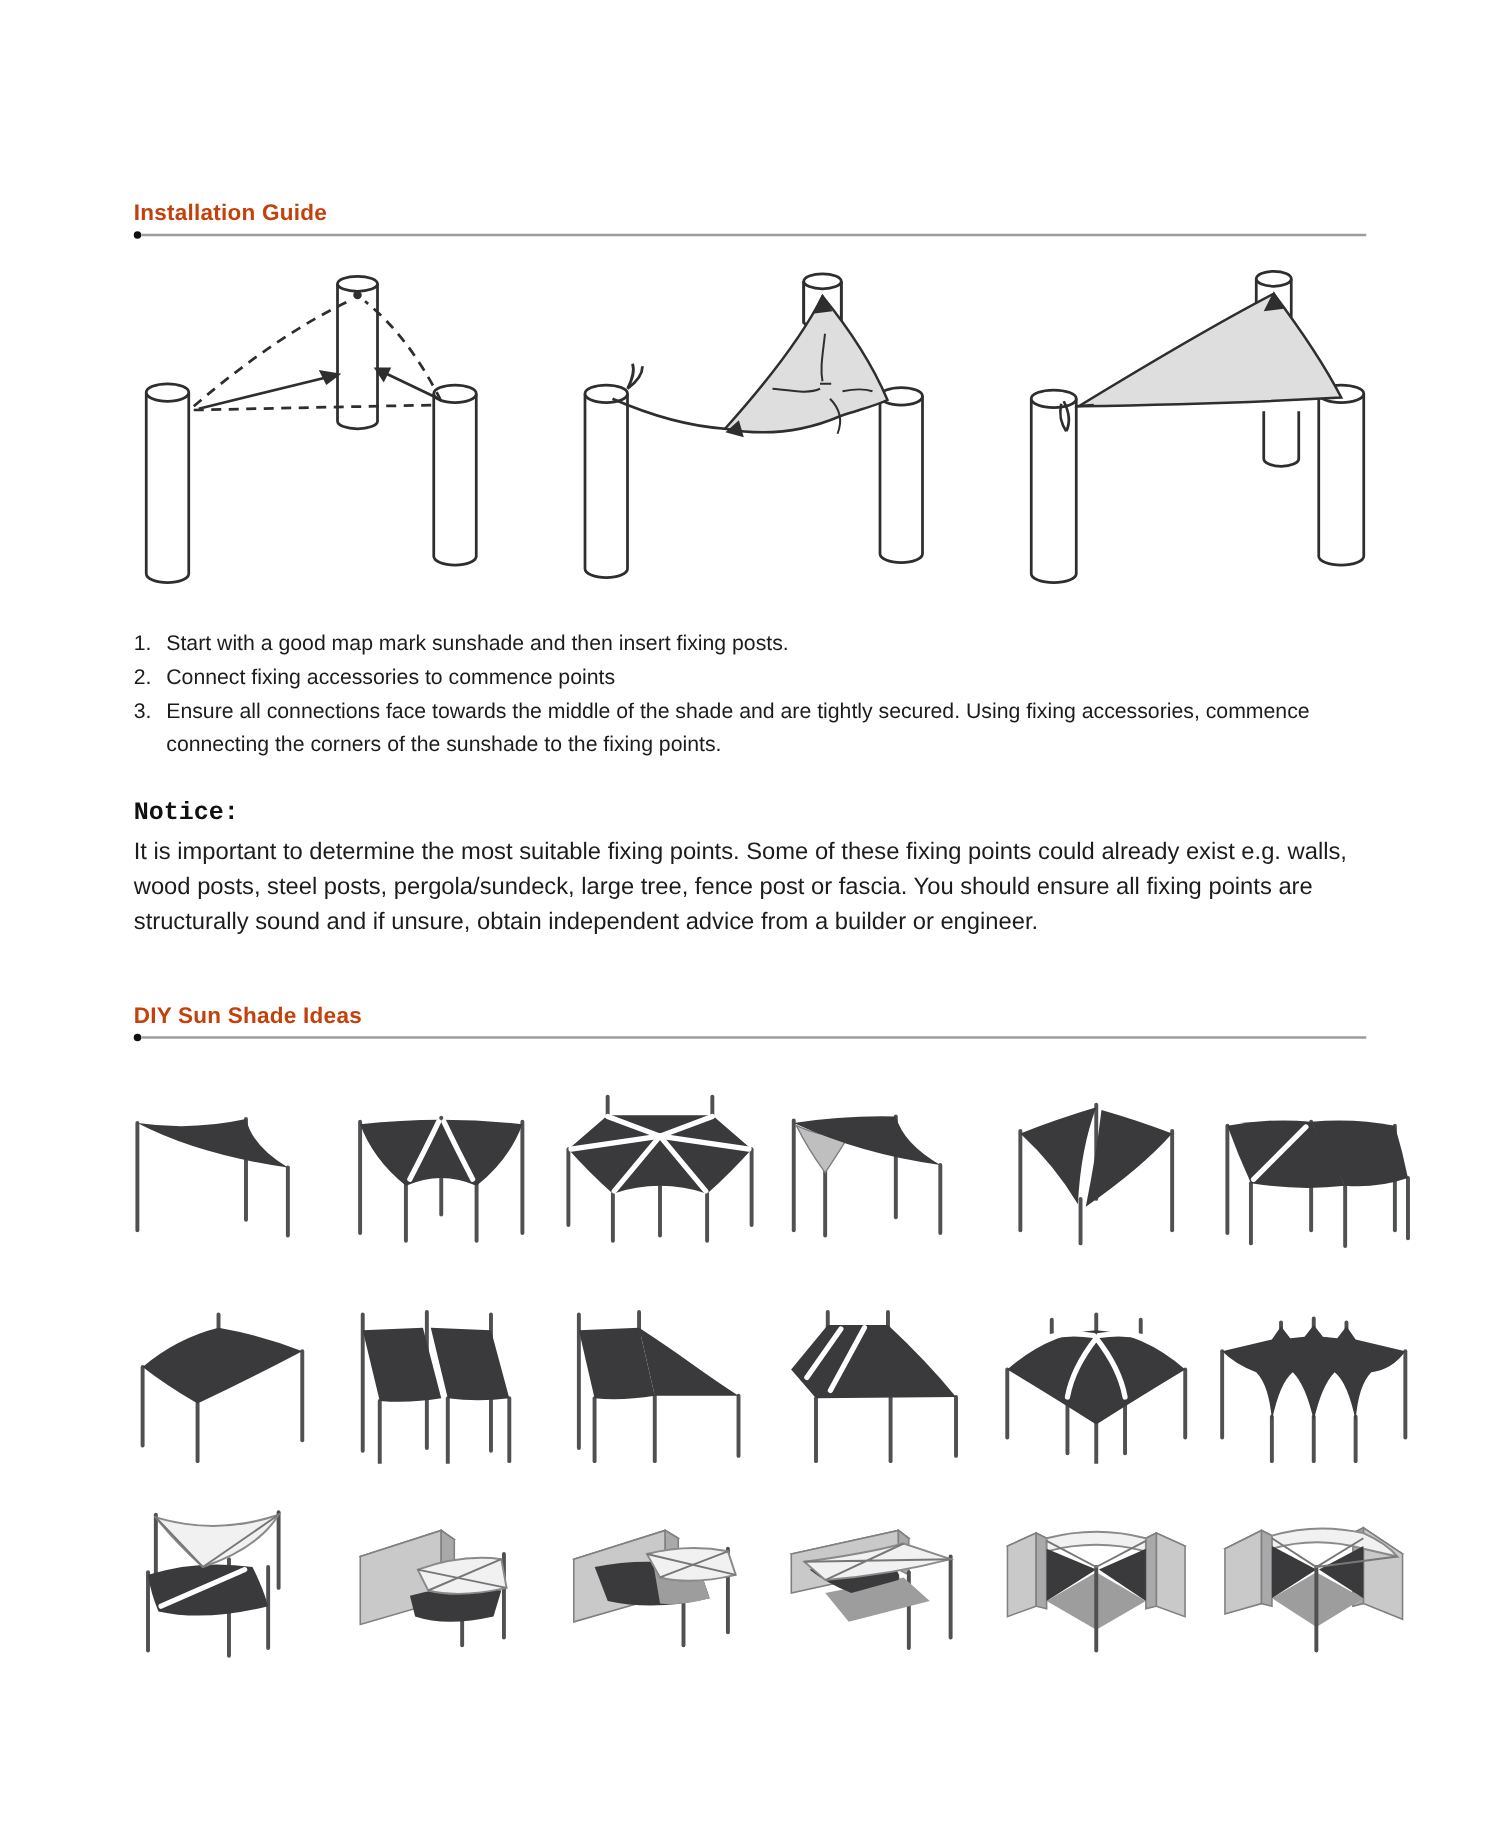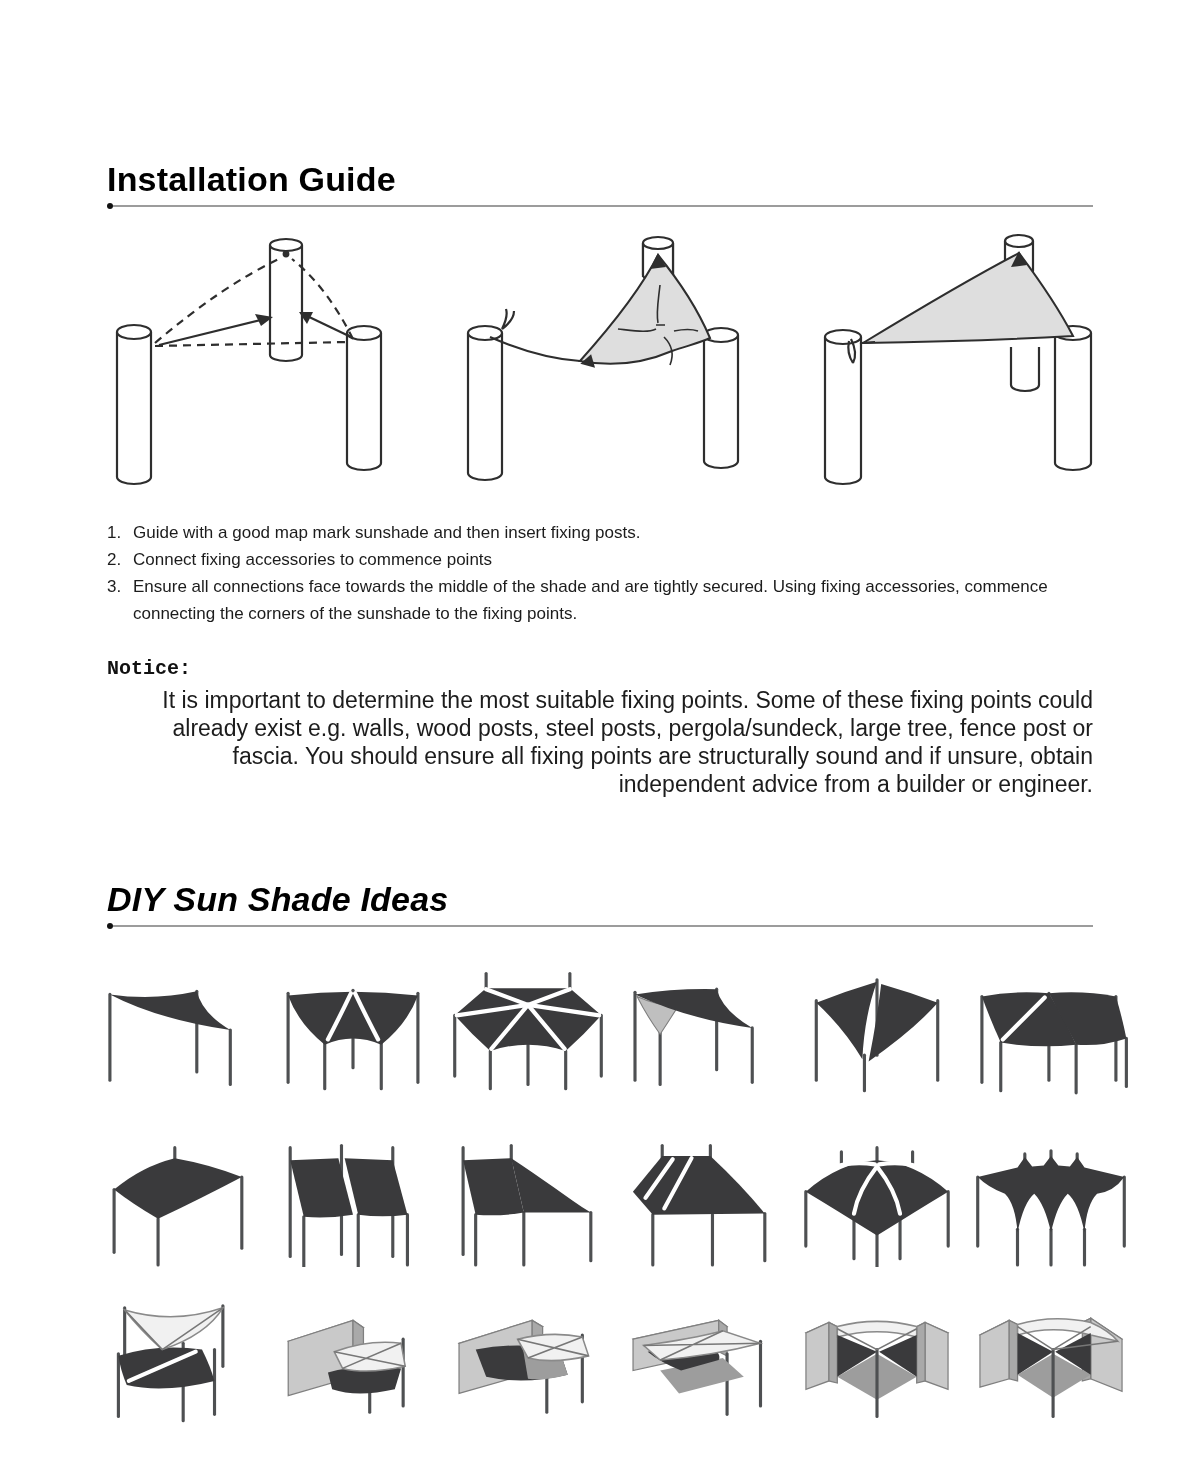--- a/index.html
+++ b/index.html
@@ -1,31 +1,31 @@
 <!DOCTYPE html>
 <html style="--dark: #3a3a3c; --light-sail: #dedede; --post: #4e5052; --wall: #c9c9c9; --wall-top: #e4e4e4; --wall-side: #a9a9a9; --shadow: #9d9d9d; --outline: #2e2e2e; --rule: #9c9c9c; --text: #1c1c1c;"><head>
 <meta charset="utf-8">
 <style>
   html,body{margin:0;padding:0;background:#ffffff;}
   body{width:1200px;height:1466px;position:relative;font-family:"Liberation Sans",sans-serif;color:var(--text,#1c1c1c);}
   .content{position:absolute;left:95px;top:160px;width:1040px;}
   .tpad{margin-left:12px;width:986px;}
-  h1.sec-title{font-size:34px;font-weight:bold;margin:0 0 4px 12px;letter-spacing:.2px;color:#000000;}
+  h1.sec-title{font-size:18px;font-weight:bold;margin:0 0 4px 12px;letter-spacing:.2px;color:#c2410c;}
   .rule{display:flex;align-items:center;margin-left:12px;width:986px;height:6px;}
   .rule .dot{width:6px;height:6px;border-radius:50%;background:#111;flex:0 0 auto;}
   .rule .line{height:2px;background:var(--rule,#9c9c9c);flex:1 1 auto;}
   .diagram-row{display:flex;justify-content:space-between;margin-top:16px;width:1040px;}
   .diagram-row figure{margin:0;}
   .steps{margin-top:26px;font-size:17px;line-height:27px;}
   .step{display:flex;}
   .step .num{flex:0 0 26px;}
   .step .txt{flex:1 1 auto;}
   .notice-title{font-size:20px;font-weight:bold;margin:30px 0 6px 0;color:#111;font-family:Liberation Mono, monospace;}
-  .notice-body{font-size:23px;line-height:28px;margin:0;text-align:right;}
-  .diy-head{margin-top:82px;font-style:italic;}
+  .notice-body{font-size:19px;line-height:28px;margin:0;}
+  .diy-head{margin-top:50px;}
   .idea-row{display:flex;justify-content:space-between;width:1040px;}
   .idea-row.r1{margin-top:34px;}
   .idea-row.r2{margin-top:36px;}
   .idea-row.r3{margin-top:22px;}
   .idea-row figure{margin:0;}
   svg{display:block;}
   .sail{fill:var(--dark,#3a3a3c);stroke:none;}
   .sail-lt{fill:#bfbfbf;stroke:#7d7d7d;stroke-width:1;}
   .sail-wt{fill:#f1f1f1;stroke:#8a8a8a;stroke-width:1.5;}
   .post{stroke:var(--post,#4e5052);stroke-width:3;stroke-linecap:round;fill:none;}
@@ -108,21 +108,21 @@
         <polygon class="head" points="214,26 206,42 222,40"></polygon>
         <path class="solid" d="M46,114 C50,122 52,130 48,138 M44,116 C42,126 44,132 48,138"></path>
         <path class="solid" d="M56,118 L70,117"></path>
       </svg>
     </figure>
   </div>
 
   <div class="steps tpad">
     <div class="step">
       <span class="num">1.</span>
-      <span class="txt">Guide with a good map mark sunshade and then insert fixing posts.</span>
+      <span class="txt">Start with a good map mark sunshade and then insert fixing posts.</span>
     </div>
     <div class="step">
       <span class="num">2.</span>
       <span class="txt">Connect fixing accessories to commence points</span>
     </div>
     <div class="step">
       <span class="num">3.</span>
       <span class="txt">Ensure all connections face towards the middle of the shade and are tightly secured. Using fixing accessories, commence connecting the corners of the sunshade to the fixing points.</span>
     </div>
   </div>

